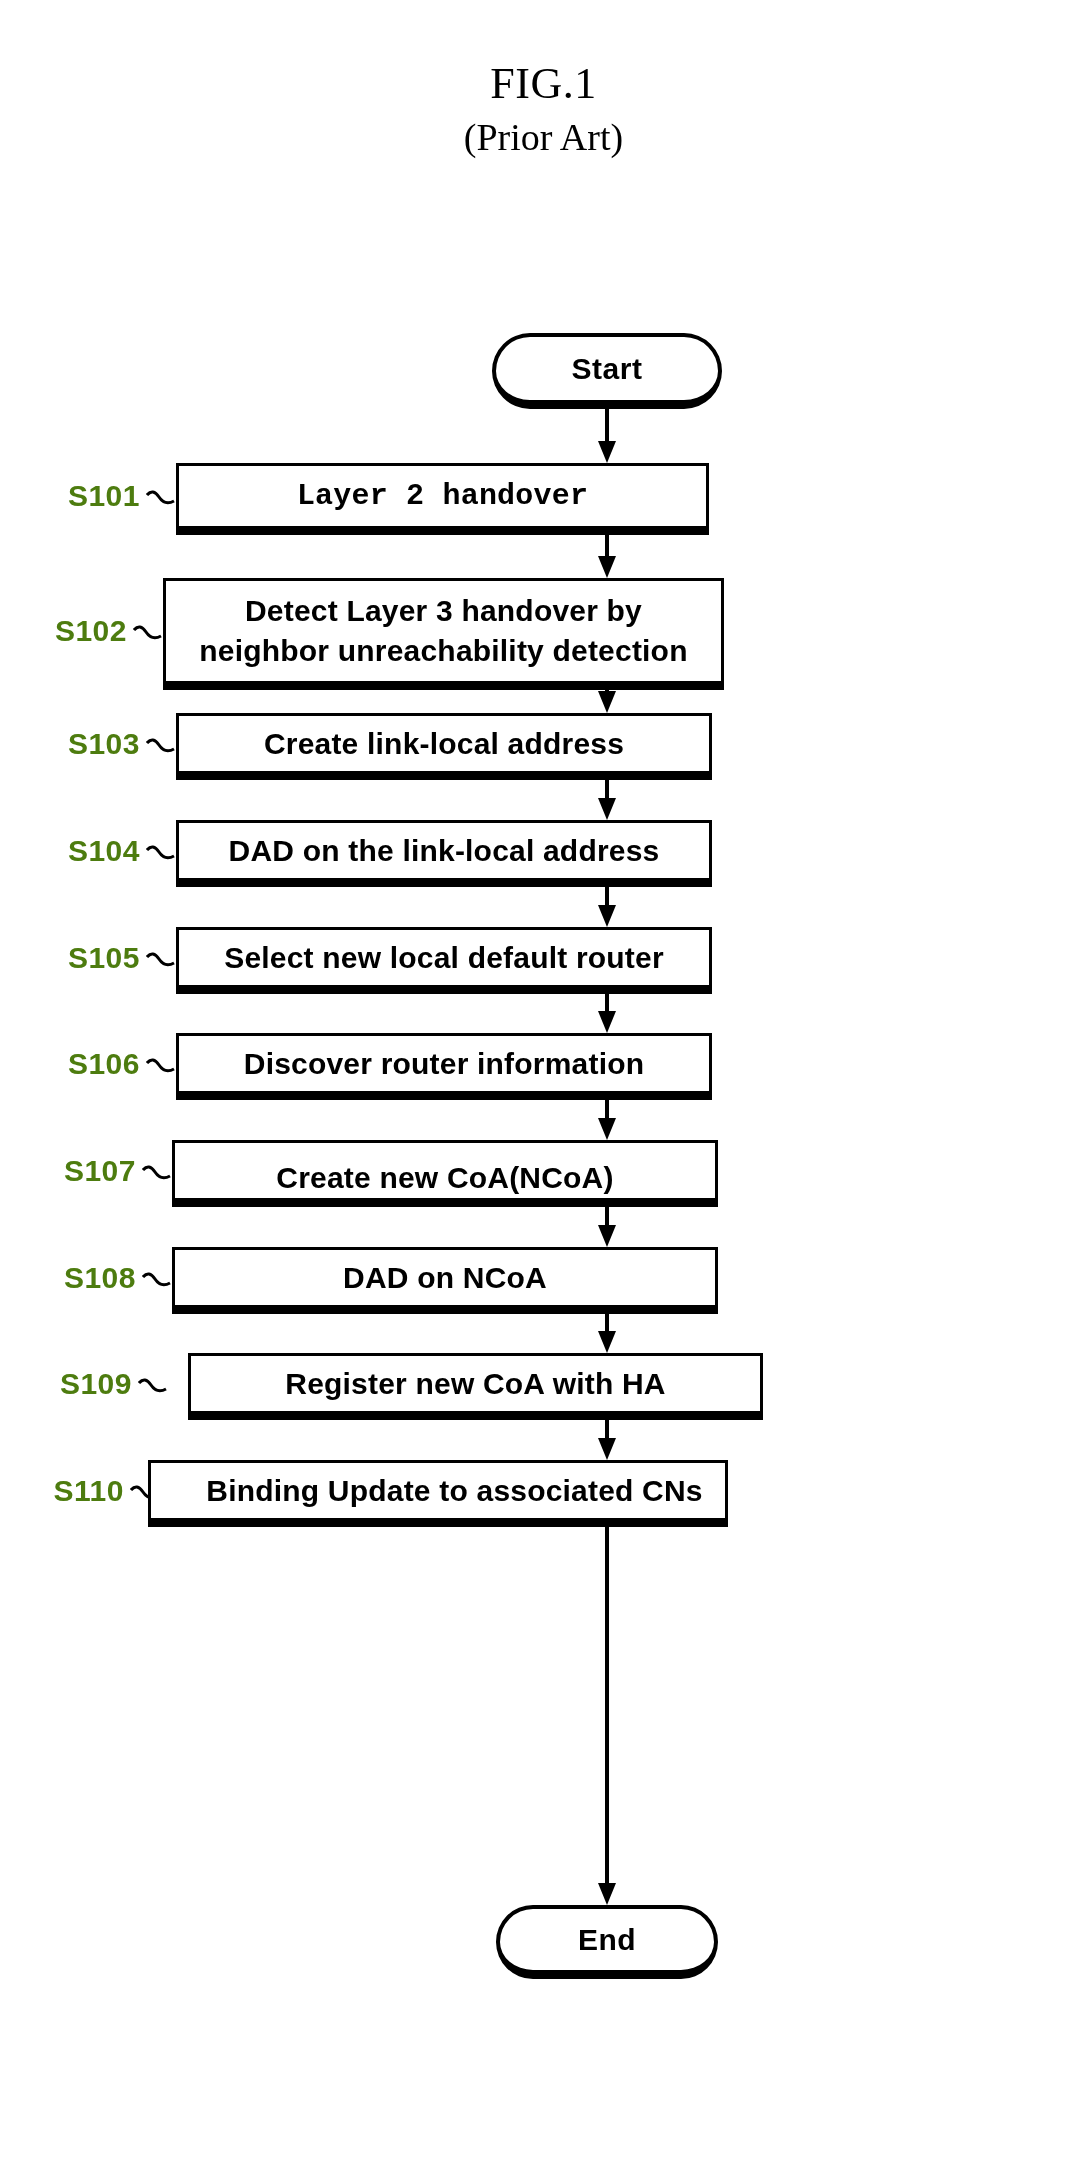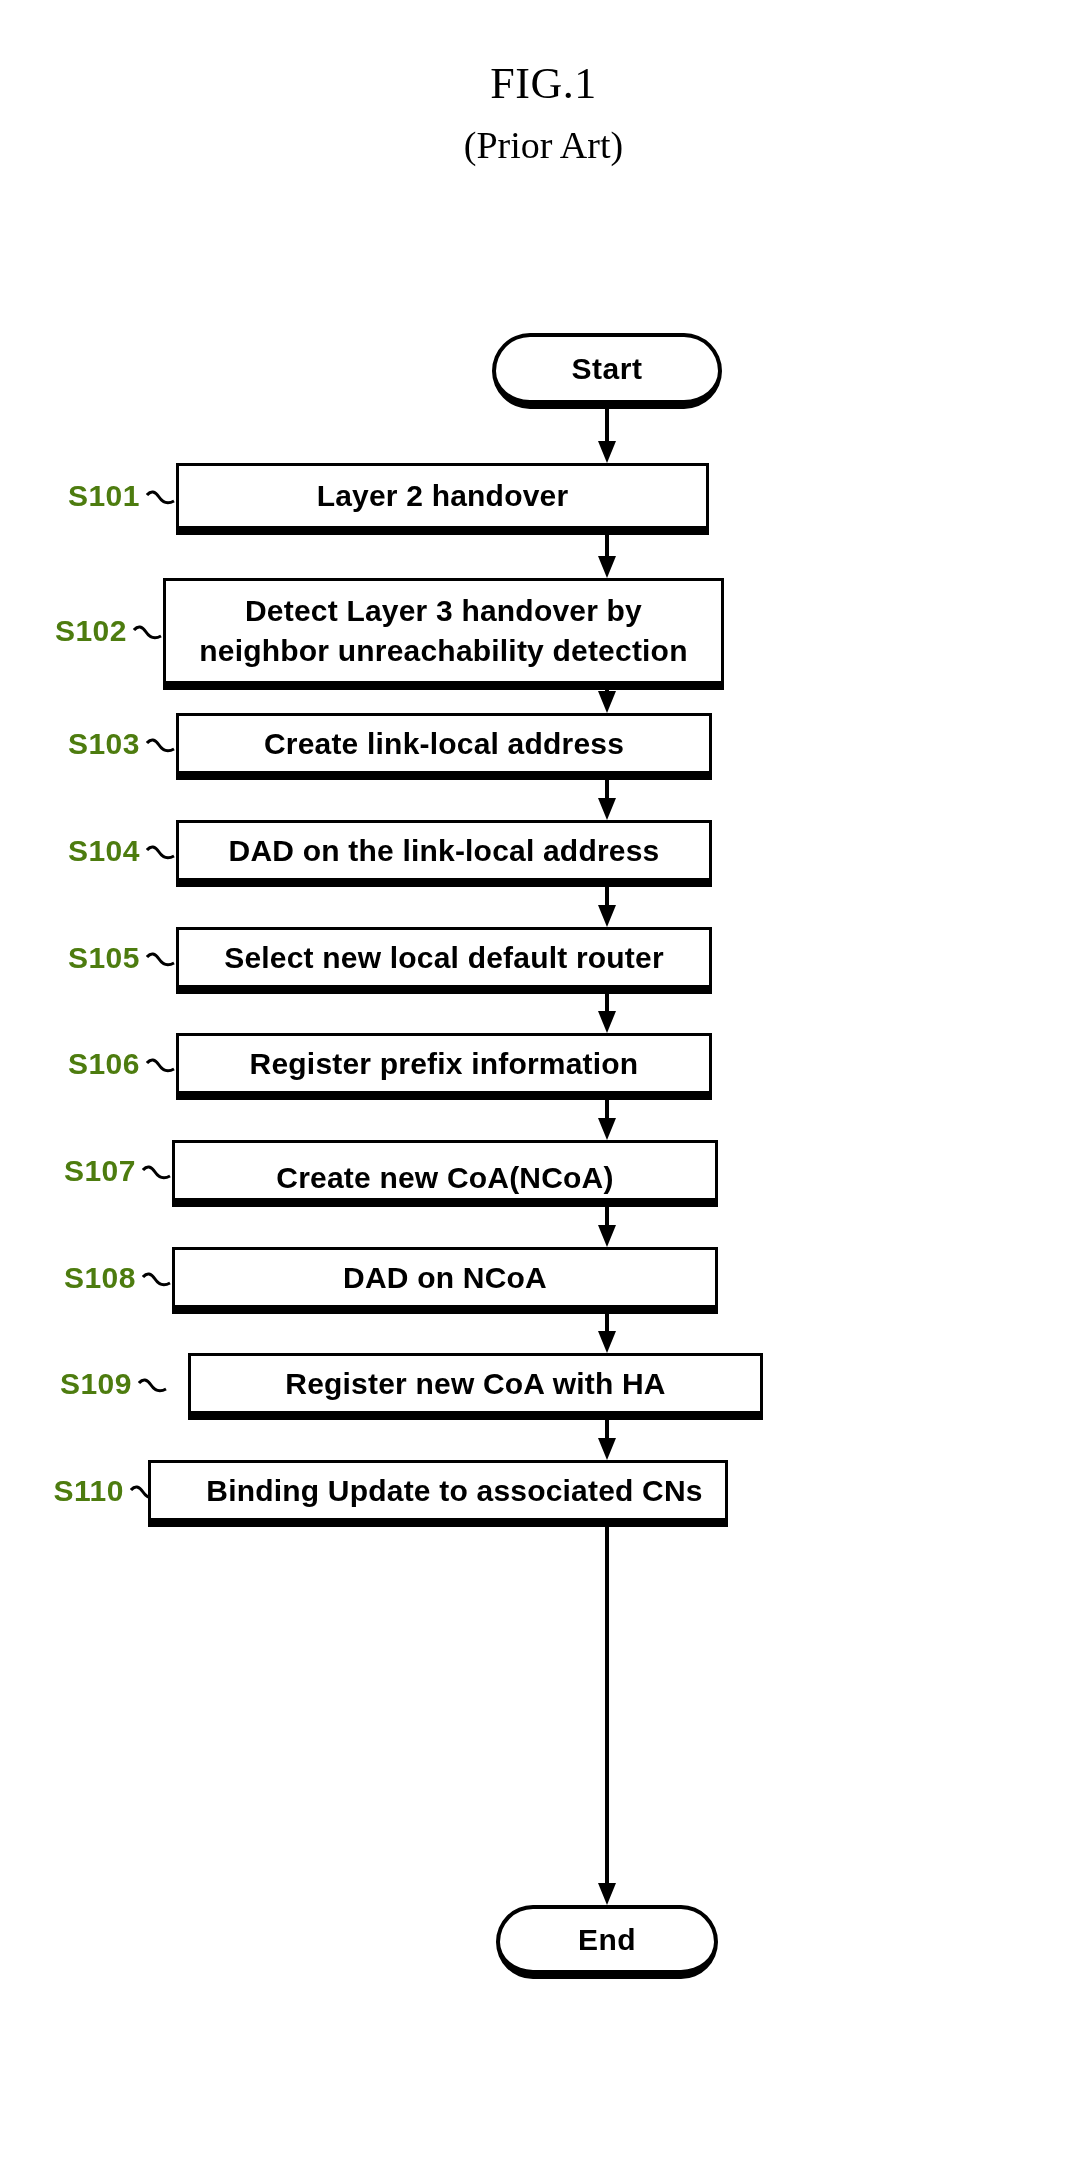--- a/index.html
+++ b/index.html
@@ -28,21 +28,21 @@
     font-size: 44px;
     line-height: 52px;
     color: #000000;
     letter-spacing: 0.5px;
   }
   #figure-subtitle {
     font-family: "Liberation Serif", serif;
     font-size: 38px;
     line-height: 46px;
     color: #000;
-    margin-top: 12px;
+    margin-top: 4px;
   }
 
   
   #flowchart {
     position: absolute;
     top: 0;
     left: 0;
     width: 1087px;
     height: 2164px;
   }
@@ -131,21 +131,21 @@
         <polygon points="13,54 4,32 22,32" fill="#000"></polygon>
       </svg>
     </div>
 
   <div class="step-label" style="left: 36px; top: 479px; width: 104px;">S101</div>
   <div class="step-tilde" style="left: 146px; top: 489px;">
     <svg width="30" height="22" viewBox="0 0 30 22">
       <path d="M1,6 Q7,-1 13,8 Q19,17 28,12" stroke="#000" stroke-width="3" fill="none"></path>
     </svg>
   </div>
-  <div class="proc-box" style="left:176px; top:463px; width:533px; height:72px;">
+  <div class="proc-box" style="left:176px; top:463px; width:533px; height:72px;font-family:Liberation Mono, monospace;">
     <span class="boxtext">Layer 2 handover</span>
   </div>
 
   <div class="arrow" style="left: 594px; top: 535px; height: 43px;">
       <svg width="26" height="43" viewBox="0 0 26 43">
         <line x1="13" y1="0" x2="13" y2="25" stroke="#000" stroke-width="4"></line>
         <polygon points="13,43 4,21 22,21" fill="#000"></polygon>
       </svg>
     </div>
 
@@ -218,21 +218,21 @@
       </svg>
     </div>
 
   <div class="step-label" style="left: 36px; top: 1046.5px; width: 104px;">S106</div>
   <div class="step-tilde" style="left: 146px; top: 1056.5px;">
     <svg width="30" height="22" viewBox="0 0 30 22">
       <path d="M1,6 Q7,-1 13,8 Q19,17 28,12" stroke="#000" stroke-width="3" fill="none"></path>
     </svg>
   </div>
   <div class="proc-box" style="left: 176px; top: 1033px; width: 536px; height: 67px;">
-    <span class="boxtext">Register prefix information</span>
+    <span class="boxtext">Discover router information</span>
   </div>
 
   <div class="arrow" style="left: 594px; top: 1100px; height: 40px;">
       <svg width="26" height="40" viewBox="0 0 26 40">
         <line x1="13" y1="0" x2="13" y2="22" stroke="#000" stroke-width="4"></line>
         <polygon points="13,40 4,18 22,18" fill="#000"></polygon>
       </svg>
     </div>
 
   <div class="step-label" style="left: 32px; top: 1153.5px; width: 104px;">S107</div>

